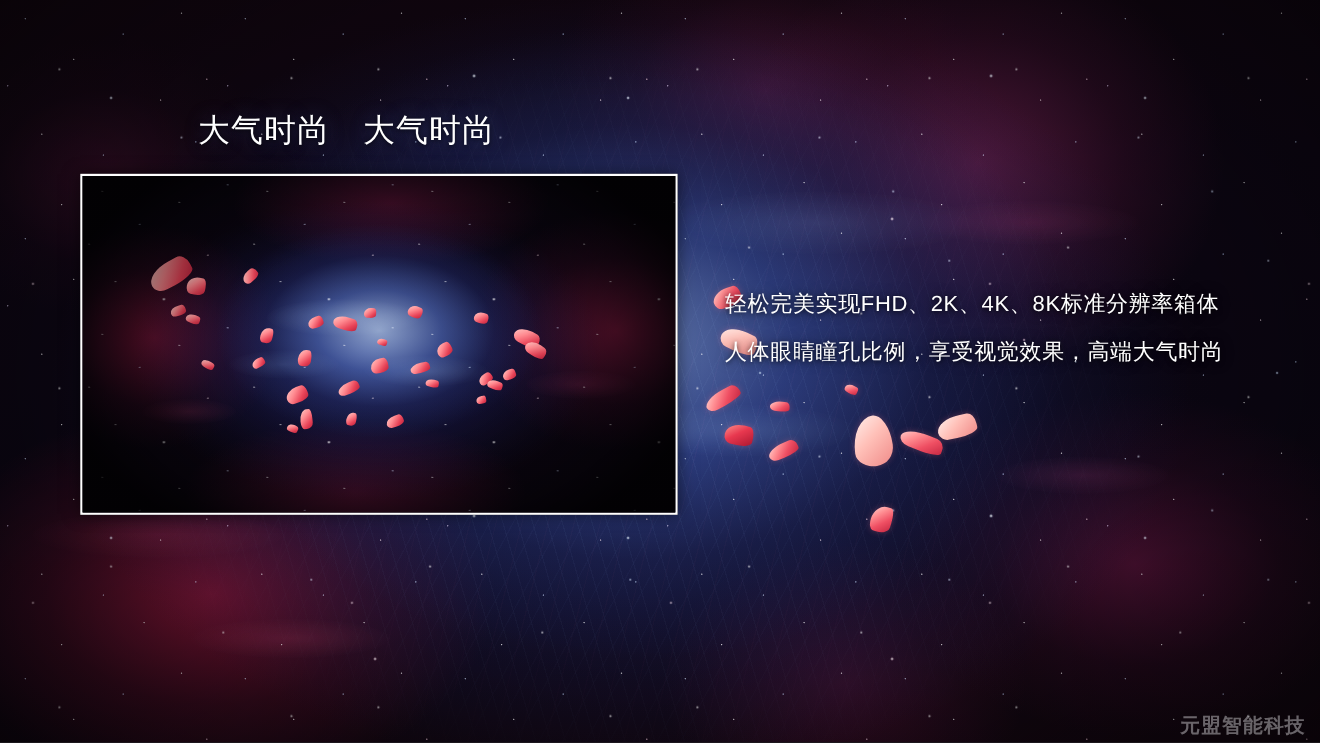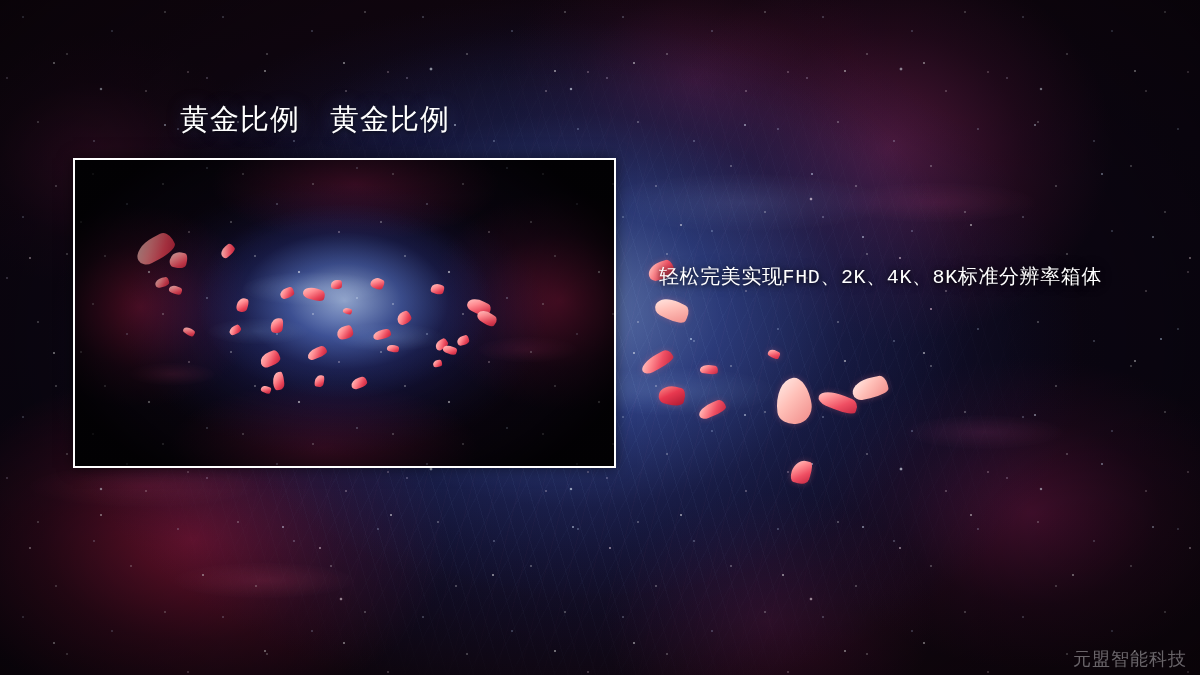--- a/index.html
+++ b/index.html
@@ -180,30 +180,30 @@
     color:#ffffff; letter-spacing:1px;
     white-space:pre;
     text-shadow:0 1px 5px rgba(0,0,0,.75), 0 0 18px rgba(90,120,200,.35);
   }
   #body-copy {
     position:absolute; left:659px; top:256px;
     font-size:20px; line-height:43px;
     color:#ffffff; letter-spacing:.6px;
     text-shadow:0 1px 5px rgba(0,0,0,.80), 0 0 14px rgba(0,0,0,.45);
     white-space:nowrap;
-    font-family:Liberation Mono, monospace;
   }
   #body-copy .ln { display:block; }
 
   #watermark {
     position:absolute; left:1073px; top:648px;
     font-size:18px; line-height:22px;
     color:rgba(216,214,218,0.46);
     letter-spacing:1px;
     white-space:nowrap;
+    font-weight:bold;
   }
 </style>
 </head>
 <body>
 
 <div id="stage">
 
   <div class="bg-layer base"></div>
   <div class="bg-layer wisps"></div>
   <div class="bg-layer filaments"></div>
@@ -259,21 +259,22 @@
       <div class="ip" style="left:392px;top:140px;width:24px;height:14px;transform:rotate(28deg);"></div>
       <div class="ip" style="left:402px;top:152px;width:20px;height:12px;transform:rotate(34deg);"></div>
       <div class="ip" style="left:358px;top:200px;width:9px;height:7px;transform:rotate(-8deg);"></div>
       <div class="ip" style="left:368px;top:186px;width:14px;height:8px;transform:rotate(22deg);"></div>
       <div class="ip" style="left:382px;top:176px;width:12px;height:9px;transform:rotate(-16deg);"></div>
 
       <div class="inner-vignette"></div>
     </div>
   </div>
 
-  <div id="title">黄金比例　黄金比例</div>
+  <div id="title">大气时尚　大气时尚</div>
 
   <div id="body-copy">
     <span class="ln">轻松完美实现FHD、2K、4K、8K标准分辨率箱体</span>
+    <span class="ln">人体眼睛瞳孔比例，享受视觉效果，高端大气时尚</span>
   </div>
 
   <div id="watermark">元盟智能科技</div>
 
 </div>
 
 </body></html>

